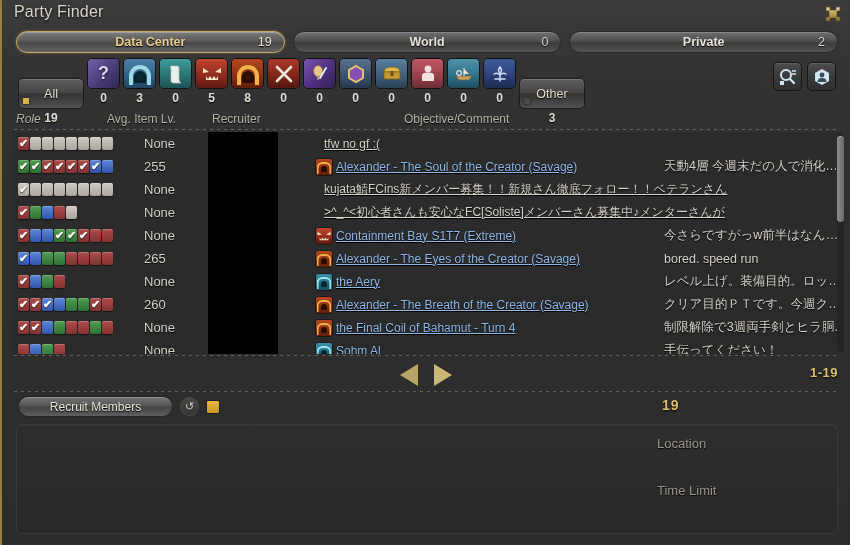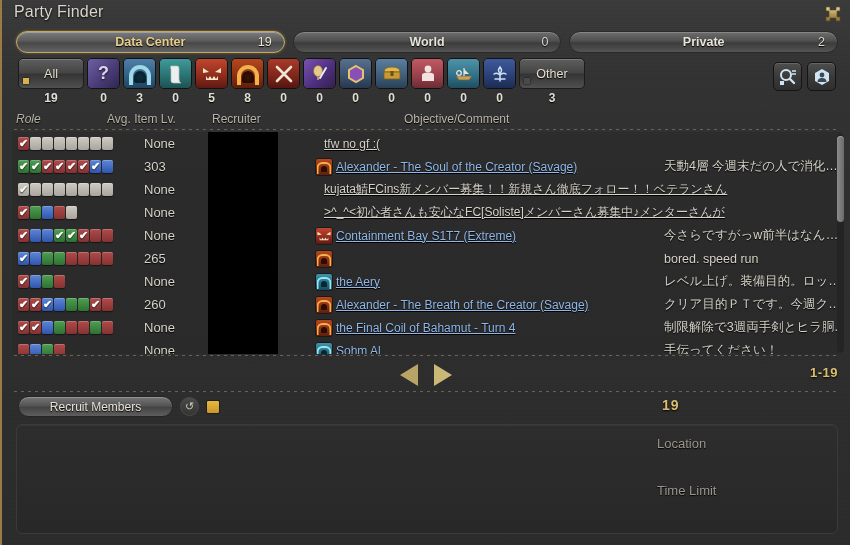--- a/index.html
+++ b/index.html
@@ -129,20 +129,21 @@
     width: 66px; height: 31px;
     border-radius: 5px;
     box-sizing: border-box;
     border: 1px solid #1c1c1c;
     background: linear-gradient(180deg, #5e5e5e 0%, #454545 48%, #343434 52%, #505050 100%);
     box-shadow: inset 0 1px 0 rgba(255,255,255,0.18);
     display: flex;
     align-items: center;
     justify-content: center;
     position: relative;
+    margin-top: 20px;
   }
   .cat-btn-label {
     font-size: 12.5px;
     color: #e5decd;
     text-shadow: 0 1px 1px #000;
   }
   .cat-btn .marker {
     position: absolute;
     left: 4px; bottom: 4px;
     width: 6px; height: 6px;
@@ -703,21 +704,21 @@
             <span class="chk">✔</span>
           </div>
           <div class="slot dps">
             <span class="chk">✔</span>
           </div>
           <div class="slot tank">
             <span class="chk">✔</span>
           </div>
           <div class="slot tank"></div>
         </div>
-        <div class="ilvl">303</div>
+        <div class="ilvl">255</div>
         <div class="duty-icon">
           <div style="position:absolute;inset:0;background:linear-gradient(180deg,#b5471f,#8a2f12 60%,#5c1f0c);"></div>
           <div style="position:absolute;left:50%;top:58%;transform:translate(-50%,-50%);width:11px;height:10px;border-radius:6px 6px 0 0;border:2px solid #f2b14a;border-bottom:none;"></div>
           <div style="position:absolute;left:50%;top:64%;transform:translate(-50%,-50%);width:6px;height:6px;border-radius:3px 3px 1px 1px;background:#2a0d04;"></div>
         </div>
         <div class="duty-name">Alexander - The Soul of the Creator (Savage)</div>
         <div class="comment">天動4層 今週末だの人で消化い...</div>
       </div>
       <div class="row">
         <div class="roles">
@@ -790,20 +791,21 @@
           <div class="slot dps"></div>
           <div class="slot dps"></div>
           <div class="slot dps"></div>
         </div>
         <div class="ilvl">265</div>
         <div class="duty-icon">
           <div style="position:absolute;inset:0;background:linear-gradient(180deg,#b5471f,#8a2f12 60%,#5c1f0c);"></div>
           <div style="position:absolute;left:50%;top:58%;transform:translate(-50%,-50%);width:11px;height:10px;border-radius:6px 6px 0 0;border:2px solid #f2b14a;border-bottom:none;"></div>
           <div style="position:absolute;left:50%;top:64%;transform:translate(-50%,-50%);width:6px;height:6px;border-radius:3px 3px 1px 1px;background:#2a0d04;"></div>
         </div>
+        <div class="duty-name">Alexander - The Eyes of the Creator (Savage)</div>
         <div class="comment">bored. speed run</div>
       </div>
       <div class="row">
         <div class="roles">
           <div class="slot dps">
             <span class="chk">✔</span>
           </div>
           <div class="slot tank"></div>
           <div class="slot healer"></div>
           <div class="slot dps"></div>

